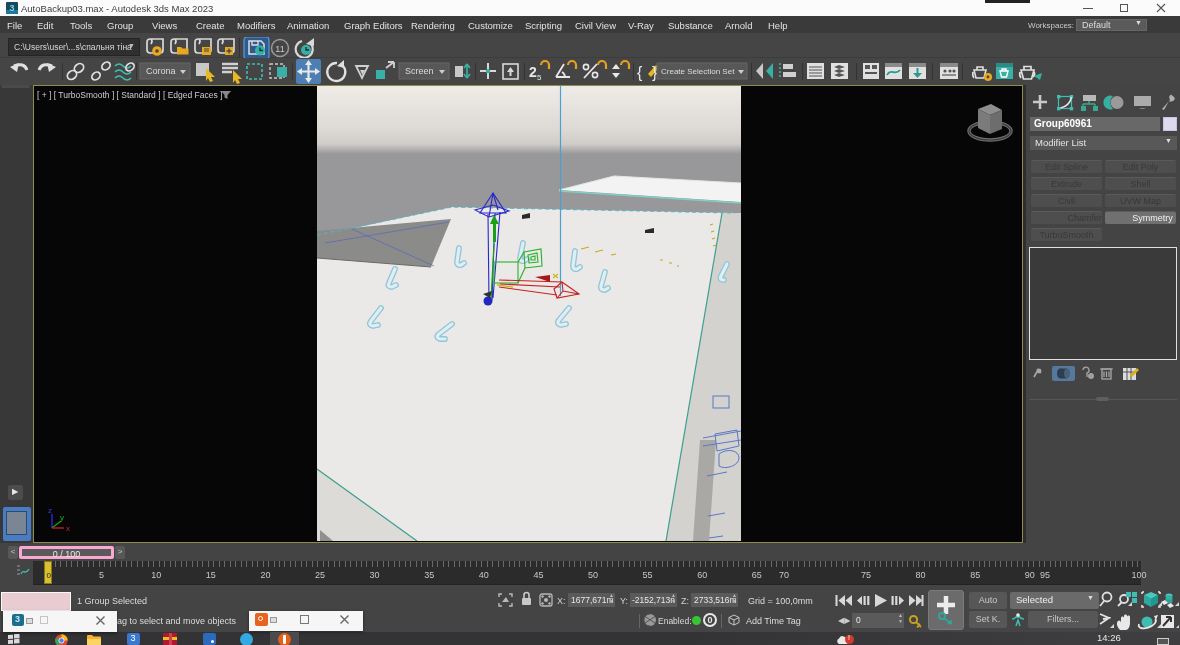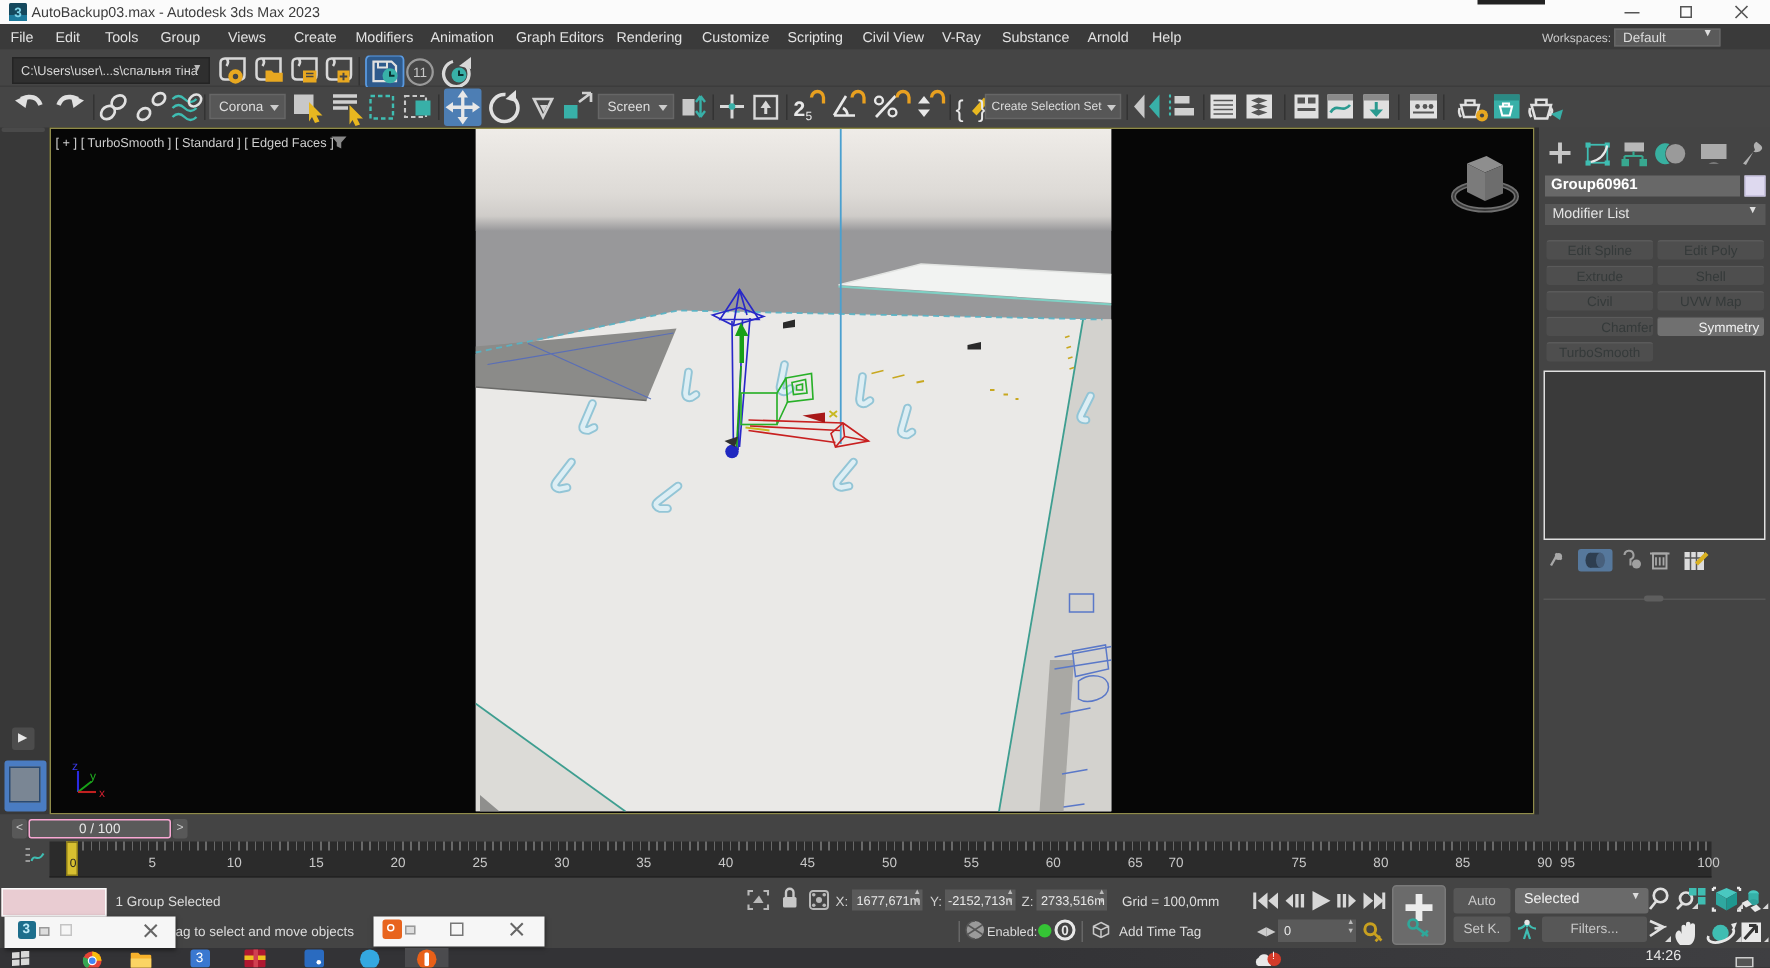--- a/index.html
+++ b/index.html
@@ -452,21 +452,21 @@
       <path d="M100 10 L107 3 L109 5 L102 12 Z" fill="#d8b020"></path>
 </svg>
 <div class="abs" style="left:1029px;top:399px;width:148px;height:1px;background:#565656;"></div>
 <div class="abs" style="left:1096px;top:397px;width:13px;height:4px;background:#5e5e5e;border-radius:2px;"></div>
 </div>
 
 <div class="abs bottomzone"></div>
 <div id="bottomcontent">
 
 <div class="abs" style="left:8px;top:546px;width:10px;height:13px;background:#585858;border-radius:2px;text-align:center;line-height:12px;font-size:8px;color:#ccc;">&lt;</div>
-<div class="abs" style="left:19px;top:546px;width:95px;height:13px;background:#5a5a5a;border:1px solid #f9a8d4;border-radius:2px;text-align:center;line-height:11px;font-size:9px;color:#e8e8e8;">0 / 100</div>
+<div class="abs" style="left:19px;top:546px;width:95px;height:13px;background:#5a5a5a;border:3px solid #f9a8d4;border-radius:2px;text-align:center;line-height:11px;font-size:9px;color:#e8e8e8;">0 / 100</div>
 <div class="abs" style="left:115px;top:546px;width:10px;height:13px;background:#585858;border-radius:2px;text-align:center;line-height:12px;font-size:8px;color:#ccc;">&gt;</div>
 
 <svg class="abs" style="left:15px;top:564px" width="16" height="16" viewBox="0 0 16 16">
       <path d="M2 2 H5 M2 6 H5 M2 10 H5" stroke="#999" stroke-width="1.2"></path>
       <path d="M6 10 C8 4 10 12 14 5" stroke="#3fbdb2" stroke-width="1.4" fill="none"></path>
     </svg>
 
 <div class="abs" style="left:1px;top:592px;width:70px;height:19px;background:#e9ccd2;border:1px solid #fafafa;"></div>
 <div class="abs t9" style="left:77px;top:596px;">1 Group Selected</div>
 <svg class="abs" style="left:498px;top:593px" width="15" height="14" viewBox="0 0 15 14">

